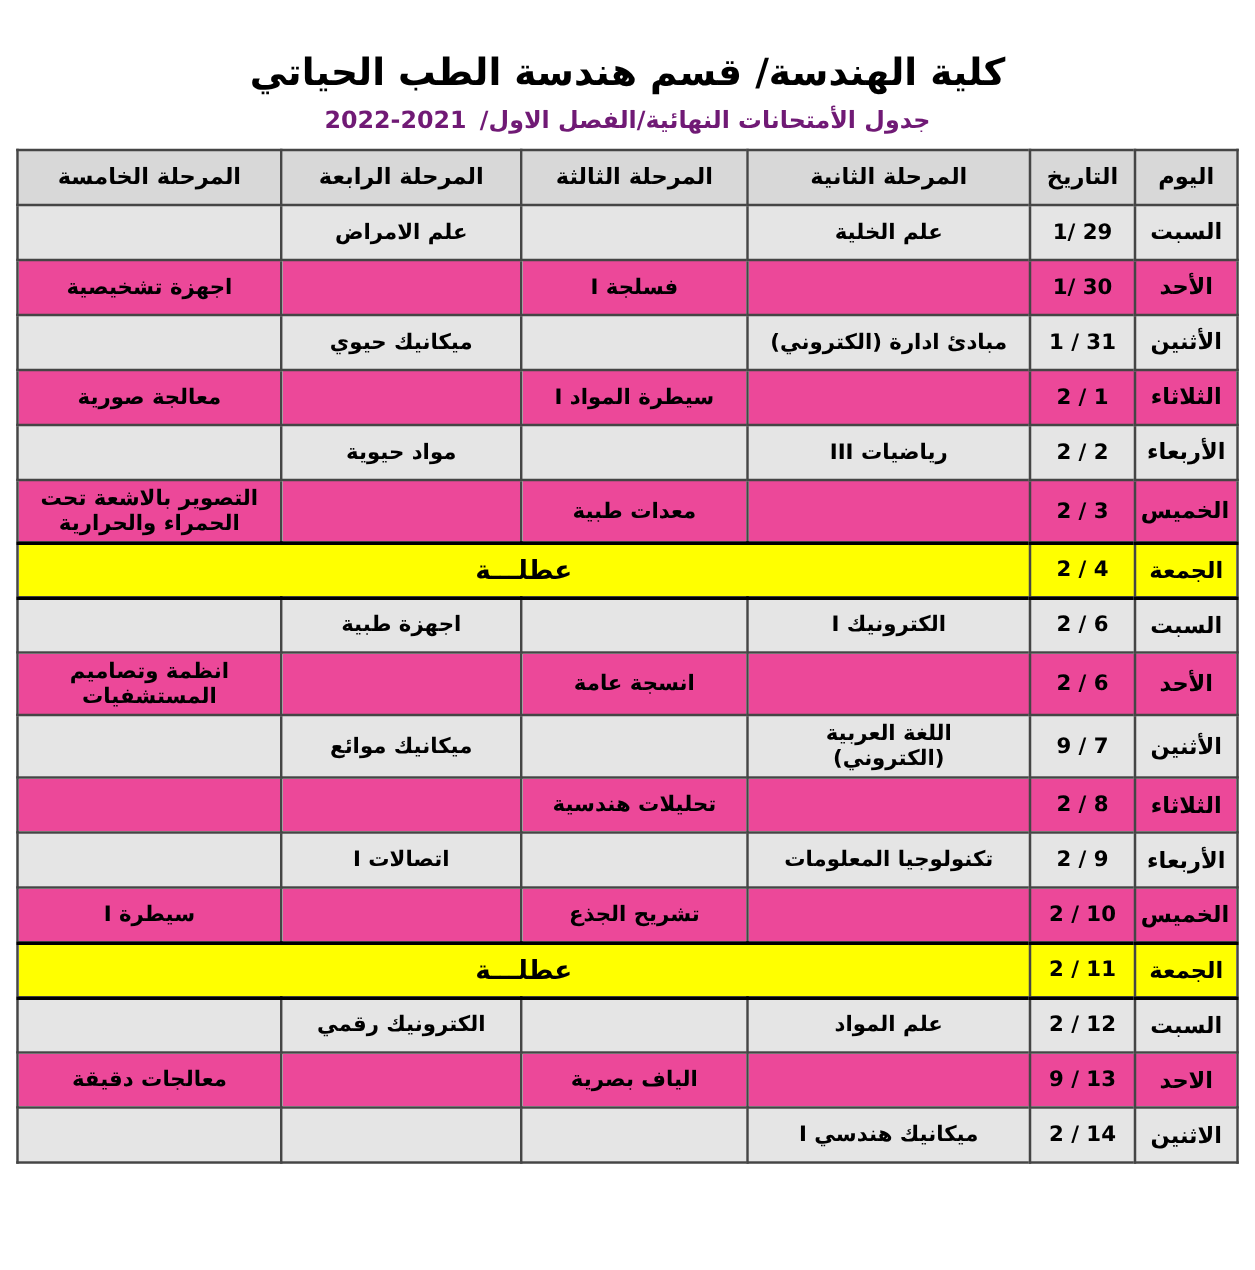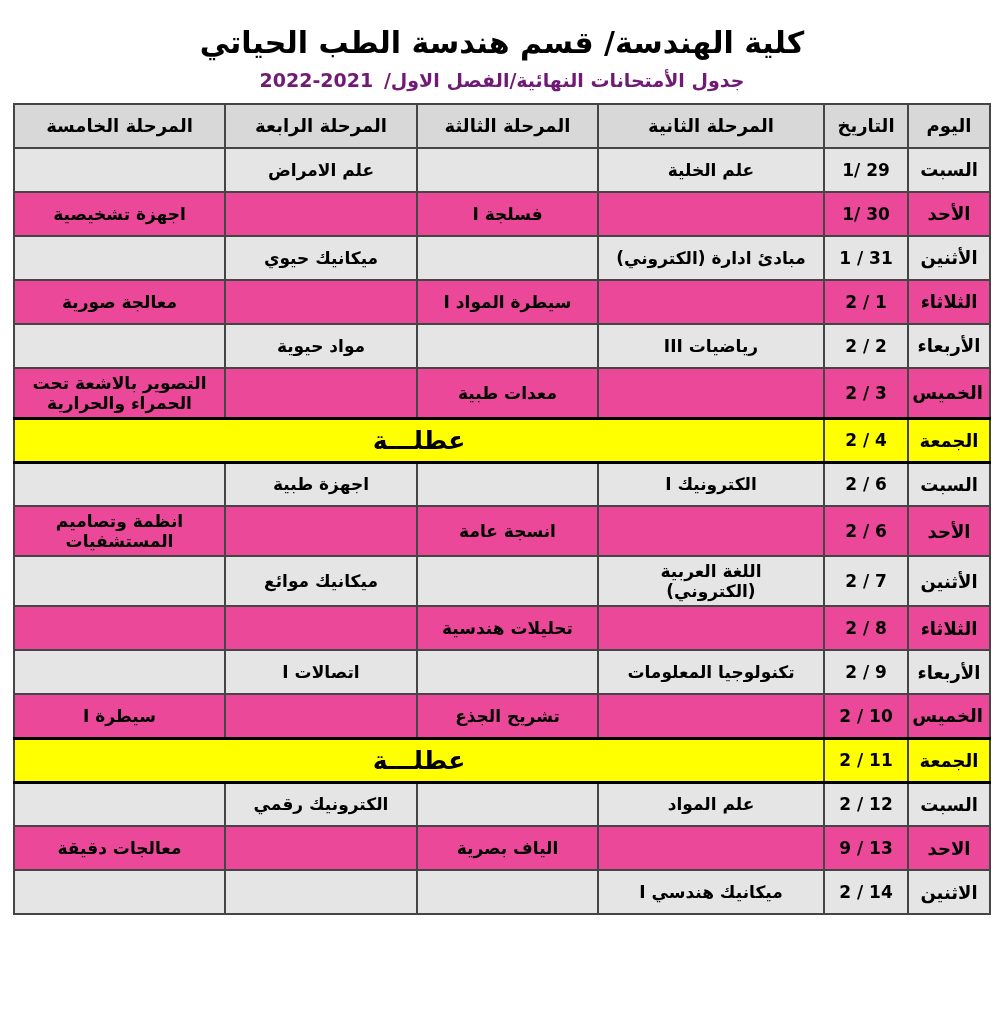--- a/index.html
+++ b/index.html
@@ -7,21 +7,21 @@
     padding: 0;
     background: #ffffff;
     width: 1004px;
     height: 1016px;
     font-family: "DejaVu Sans", sans-serif;
   }
   .page {
     width: 1004px;
     height: 1016px;
     box-sizing: border-box;
-    padding-top: 26px;
+    padding-top: 42px;
   }
   .title {
     direction: rtl;
     text-align: center;
     font-size: 30px;
     font-weight: bold;
     color: #000;
     margin: 0;
     line-height: 1.15;
   }
@@ -70,21 +70,21 @@
     background: #ffff00;
     border-top: 3px solid #000;
     border-bottom: 3px solid #000;
   }
   td.date-cell span {
     direction: ltr;
     unicode-bidi: isolate;
     display: inline-block;
   }
   td.day-cell { font-size: 18px; }
-  td.holiday-cell { font-size: 25px; }
+  td.holiday-cell { font-size: 21px; }
 </style>
 </head>
 <body>
 
 <div class="page">
 
   <h1 class="title">كلية الهندسة/ قسم هندسة الطب الحياتي</h1>
 
   <h2 class="subtitle"><span>جدول الأمتحانات النهائية/الفصل الاول/</span> <span class="years">2022-2021</span></h2>
 
@@ -174,21 +174,21 @@
           <td class="day-cell">الأحد</td>
           <td class="date-cell"><span>2 / 6</span></td>
           <td></td>
           <td>انسجة عامة</td>
           <td></td>
           <td>انظمة وتصاميم
 المستشفيات</td>
         </tr>
         <tr class="white">
           <td class="day-cell">الأثنين</td>
-          <td class="date-cell"><span>2 / 7</span></td>
+          <td class="date-cell"><span>9 / 7</span></td>
           <td>اللغة العربية
 (الكتروني)</td>
           <td></td>
           <td>ميكانيك موائع</td>
           <td></td>
         </tr>
         <tr class="gray">
           <td class="day-cell">الثلاثاء</td>
           <td class="date-cell"><span>2 / 8</span></td>
           <td></td>

